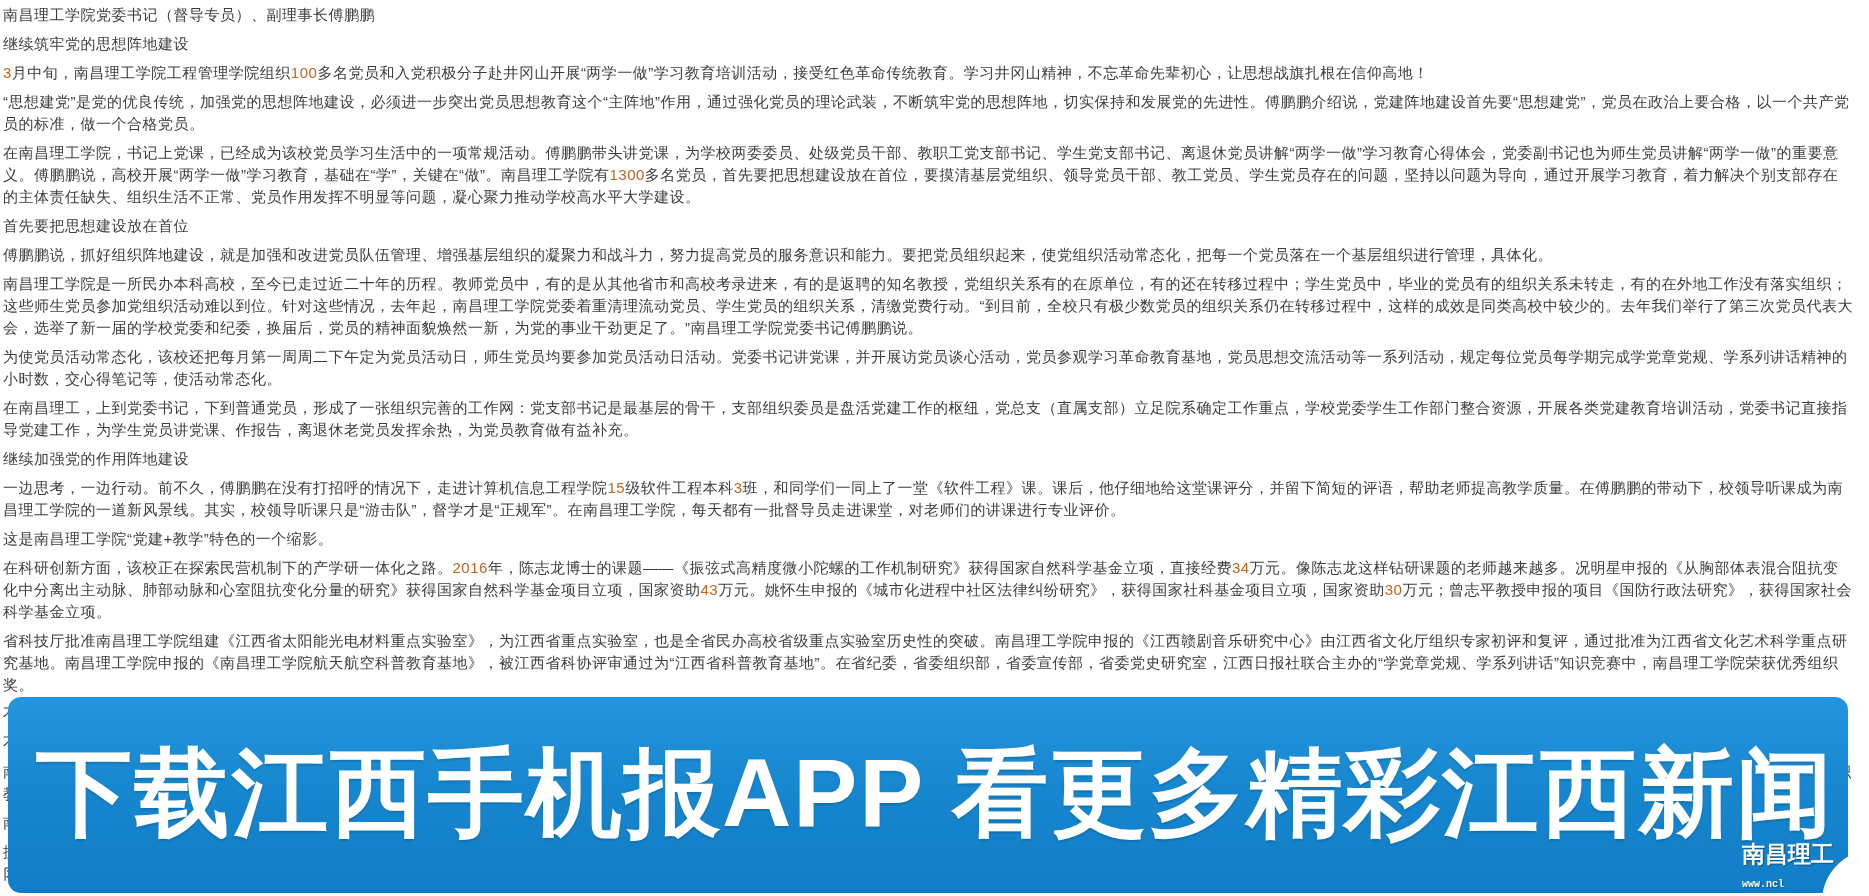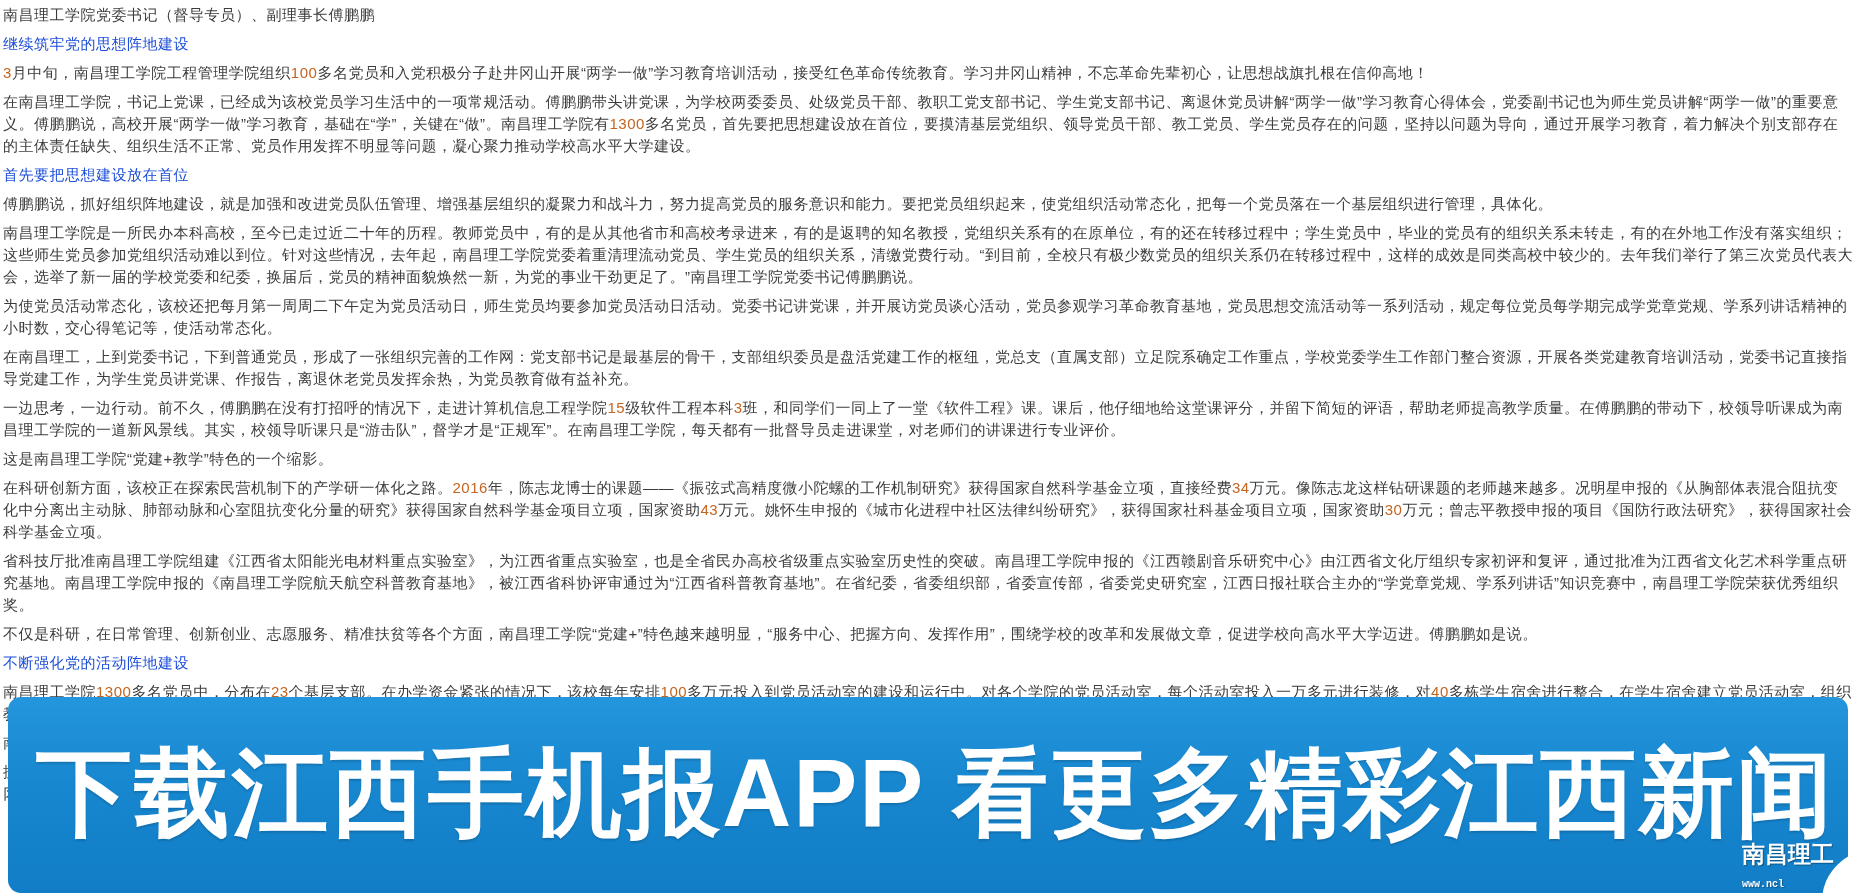--- a/index.html
+++ b/index.html
@@ -15,21 +15,21 @@
     position:absolute;left:3px;top:4px;width:1862px;
   }
   .para{
     margin:0 12px 7px 0;
     font-size:15px;
     line-height:22px;
     color:#3c3c3c;
     letter-spacing:0.5px;
     word-break:break-all;
   }
-  .para.heading{color:#1d4ed8;}
+  .para.heading{color:#404040;}
   .para .num{color:#c4641f;}
   
   .banner{
     position:absolute;
     left:8px;top:697px;
     width:1840px;height:196px;
     border-radius:13px;
     background:linear-gradient(180deg,#2496dd 0%,#1787d0 45%,#117dc6 100%);
     overflow:hidden;
     cursor:pointer;
@@ -79,26 +79,28 @@
 </style>
 </head>
 <body>
 
 <div class="page">
 
   <div class="article" id="article">
       <p class="para byline">南昌理工学院党委书记（督导专员）、副理事长傅鹏鹏</p>
       <p class="para heading">继续筑牢党的思想阵地建设</p>
       <p class="para body"><span class="num">3</span>月中旬，南昌理工学院工程管理学院组织<span class="num">100</span>多名党员和入党积极分子赴井冈山开展“两学一做”学习教育培训活动，接受红色革命传统教育。学习井冈山精神，不忘革命先辈初心，让思想战旗扎根在信仰高地！</p>
+      <p class="para body">“思想建党”是党的优良传统，加强党的思想阵地建设，必须进一步突出党员思想教育这个“主阵地”作用，通过强化党员的理论武装，不断筑牢党的思想阵地，切实保持和发展党的先进性。傅鹏鹏介绍说，党建阵地建设首先要“思想建党”，党员在政治上要合格，以一个共产党员的标准，做一个合格党员。</p>
       <p class="para body">在南昌理工学院，书记上党课，已经成为该校党员学习生活中的一项常规活动。傅鹏鹏带头讲党课，为学校两委委员、处级党员干部、教职工党支部书记、学生党支部书记、离退休党员讲解“两学一做”学习教育心得体会，党委副书记也为师生党员讲解“两学一做”的重要意义。傅鹏鹏说，高校开展“两学一做”学习教育，基础在“学”，关键在“做”。南昌理工学院有<span class="num">1300</span>多名党员，首先要把思想建设放在首位，要摸清基层党组织、领导党员干部、教工党员、学生党员存在的问题，坚持以问题为导向，通过开展学习教育，着力解决个别支部存在的主体责任缺失、组织生活不正常、党员作用发挥不明显等问题，凝心聚力推动学校高水平大学建设。</p>
       <p class="para heading">首先要把思想建设放在首位</p>
       <p class="para body">傅鹏鹏说，抓好组织阵地建设，就是加强和改进党员队伍管理、增强基层组织的凝聚力和战斗力，努力提高党员的服务意识和能力。要把党员组织起来，使党组织活动常态化，把每一个党员落在一个基层组织进行管理，具体化。</p>
       <p class="para body">南昌理工学院是一所民办本科高校，至今已走过近二十年的历程。教师党员中，有的是从其他省市和高校考录进来，有的是返聘的知名教授，党组织关系有的在原单位，有的还在转移过程中；学生党员中，毕业的党员有的组织关系未转走，有的在外地工作没有落实组织；这些师生党员参加党组织活动难以到位。针对这些情况，去年起，南昌理工学院党委着重清理流动党员、学生党员的组织关系，清缴党费行动。“到目前，全校只有极少数党员的组织关系仍在转移过程中，这样的成效是同类高校中较少的。去年我们举行了第三次党员代表大会，选举了新一届的学校党委和纪委，换届后，党员的精神面貌焕然一新，为党的事业干劲更足了。”南昌理工学院党委书记傅鹏鹏说。</p>
       <p class="para body">为使党员活动常态化，该校还把每月第一周周二下午定为党员活动日，师生党员均要参加党员活动日活动。党委书记讲党课，并开展访党员谈心活动，党员参观学习革命教育基地，党员思想交流活动等一系列活动，规定每位党员每学期完成学党章党规、学系列讲话精神的小时数，交心得笔记等，使活动常态化。</p>
       <p class="para body">在南昌理工，上到党委书记，下到普通党员，形成了一张组织完善的工作网：党支部书记是最基层的骨干，支部组织委员是盘活党建工作的枢纽，党总支（直属支部）立足院系确定工作重点，学校党委学生工作部门整合资源，开展各类党建教育培训活动，党委书记直接指导党建工作，为学生党员讲党课、作报告，离退休老党员发挥余热，为党员教育做有益补充。</p>
+      <p class="para heading">继续加强党的作用阵地建设</p>
       <p class="para body">一边思考，一边行动。前不久，傅鹏鹏在没有打招呼的情况下，走进计算机信息工程学院<span class="num">15</span>级软件工程本科<span class="num">3</span>班，和同学们一同上了一堂《软件工程》课。课后，他仔细地给这堂课评分，并留下简短的评语，帮助老师提高教学质量。在傅鹏鹏的带动下，校领导听课成为南昌理工学院的一道新风景线。其实，校领导听课只是“游击队”，督学才是“正规军”。在南昌理工学院，每天都有一批督导员走进课堂，对老师们的讲课进行专业评价。</p>
       <p class="para body">这是南昌理工学院“党建+教学”特色的一个缩影。</p>
       <p class="para body">在科研创新方面，该校正在探索民营机制下的产学研一体化之路。<span class="num">2016</span>年，陈志龙博士的课题——《振弦式高精度微小陀螺的工作机制研究》获得国家自然科学基金立项，直接经费<span class="num">34</span>万元。像陈志龙这样钻研课题的老师越来越多。况明星申报的《从胸部体表混合阻抗变化中分离出主动脉、肺部动脉和心室阻抗变化分量的研究》获得国家自然科学基金项目立项，国家资助<span class="num">43</span>万元。姚怀生申报的《城市化进程中社区法律纠纷研究》，获得国家社科基金项目立项，国家资助<span class="num">30</span>万元；曾志平教授申报的项目《国防行政法研究》，获得国家社会科学基金立项。</p>
       <p class="para body">省科技厅批准南昌理工学院组建《江西省太阳能光电材料重点实验室》，为江西省重点实验室，也是全省民办高校省级重点实验室历史性的突破。南昌理工学院申报的《江西赣剧音乐研究中心》由江西省文化厅组织专家初评和复评，通过批准为江西省文化艺术科学重点研究基地。南昌理工学院申报的《南昌理工学院航天航空科普教育基地》，被江西省科协评审通过为“江西省科普教育基地”。在省纪委，省委组织部，省委宣传部，省委党史研究室，江西日报社联合主办的“学党章党规、学系列讲话”知识竞赛中，南昌理工学院荣获优秀组织奖。</p>
       <p class="para body">不仅是科研，在日常管理、创新创业、志愿服务、精准扶贫等各个方面，南昌理工学院“党建+”特色越来越明显，“服务中心、把握方向、发挥作用”，围绕学校的改革和发展做文章，促进学校向高水平大学迈进。傅鹏鹏如是说。</p>
       <p class="para heading">不断强化党的活动阵地建设</p>
       <p class="para body">南昌理工学院<span class="num">1300</span>多名党员中，分布在<span class="num">23</span>个基层支部。在办学资金紧张的情况下，该校每年安排<span class="num">100</span>多万元投入到党员活动室的建设和运行中。对各个学院的党员活动室，每个活动室投入一万多元进行装修，对<span class="num">40</span>多栋学生宿舍进行整合，在学生宿舍建立党员活动室，组织教师党员、学生党员到党员活动室参加学习活动。</p>
       <p class="para body">南昌理工学院党委坚持基层阵地“建、管、用”并举，抓实基层党组织活动阵地建设，想方设法为基层党组织解决实际困难，为各基层党组织提供一个好办公、开会、党员活动场所，进一步夯实了党组织在基层的基础。</p>
       <p class="para body">据悉，为积极开展“两学一做”学习教育，南昌理工学院还投入<span class="num">100</span>多万元，<span class="num">2016</span>年组织<span class="num">1200</span>余名党员代表及入党积极分子赴井冈山团中央革命教育基地，学习传承红色基因培训活动。根据安排，<span class="num">2017</span>——<span class="num">2018</span>年期间，学校还将分批组织师生和党员代表赴井冈山，学习井冈山精神。</p>
     </div>

